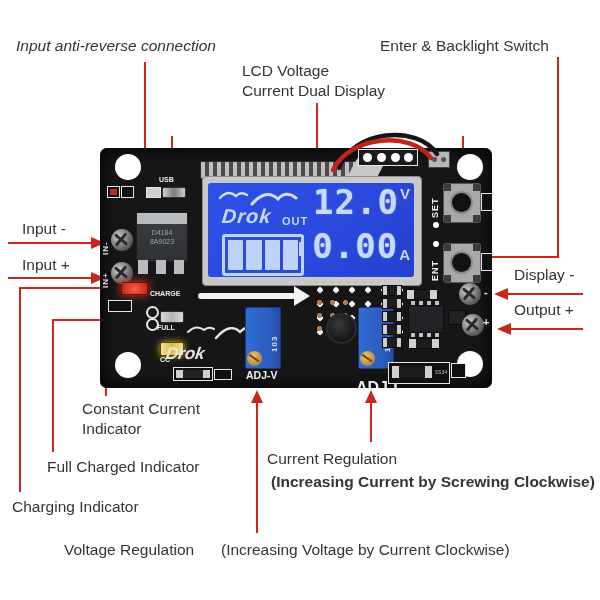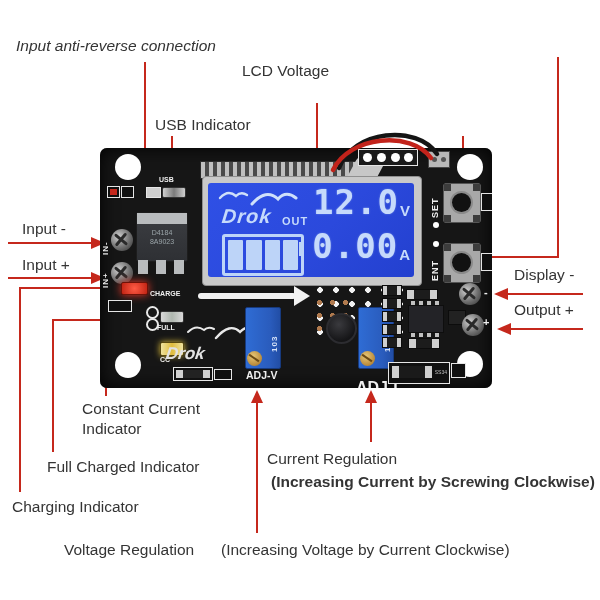--- a/index.html
+++ b/index.html
@@ -27,21 +27,21 @@
             border:1px solid #8f8f8f;border-radius:4px;}
   .lcd-screen{position:absolute;left:5px;top:6px;width:206px;height:94px;border-radius:3px;
             background:linear-gradient(135deg,#2f50e6 0%,#2b49dc 55%,#2340cf 100%);overflow:hidden;}
   .lcd-screen *{color:#c6dafb;}
   .brand{position:absolute;left:14px;top:22px;font-size:20px;font-weight:bold;font-style:italic;
          letter-spacing:1px;transform:skewX(-6deg);}
   .outlbl{position:absolute;left:74px;top:32px;font-size:11px;font-weight:bold;letter-spacing:1px;}
   .dig{font-family:"DejaVu Sans Mono",monospace;font-weight:bold;font-size:34px;line-height:34px;
        letter-spacing:1px;text-shadow:0 0 2px rgba(190,214,250,.45);}
   .unit{font-size:15px;font-weight:bold;margin-left:1px;}
-  .vrow{position:absolute;right:4px;top:2px;display:flex;align-items:flex-end;}
+  .vrow{position:absolute;right:4px;top:2px;display:flex;}
   .arow{position:absolute;right:4px;top:46px;display:flex;align-items:flex-end;}
   .batt{position:absolute;left:14px;top:51px;width:70px;height:30px;border:3px solid #bdd4f8;
         border-radius:3px;display:flex;gap:3px;padding:3px;}
   .bar{flex:1;background:#bdd4f8;border-radius:1px;}
   .batt-tip{position:absolute;left:91px;top:59px;width:4px;height:14px;background:#bdd4f8;border-radius:0 2px 2px 0;}
   .birds{position:absolute;left:8px;top:3px;}
   
   .mosfet{position:absolute;left:36px;top:64px;width:50px;height:48px;background:linear-gradient(#3c3e42,#2e3034);
           border:1px solid #1d1d1d;border-radius:2px;}
   .mosfet .tab{position:absolute;left:0;top:0;width:100%;height:11px;background:#b9bcbe;}
@@ -85,24 +85,25 @@
       border-top:10px solid transparent;border-bottom:10px solid transparent;border-left:16px solid #f2f2f2;}
   .wdot{position:absolute;border-radius:50%;background:#fff;}
   svg{display:block;}
 </style>
 </head>
 <body>
 
 <div id="stage">
 
   <div class="lbl" style="left:16px;top:36px;font-style:italic;">Input anti-reverse connection</div>
+  <div class="lbl" style="left:380px;top:36px;">Enter &amp; Backlight Switch</div>
   <div class="lbl" style="left:242px;top:61px;">
     <span style="display:block;">LCD Voltage</span>
+    <span style="display:block;">Current Dual Display</span>
   </div>
-  <div class="lbl" style="left:155px;top:115px;">USB Indicator</div>
   <div class="lbl" style="left:22px;top:219px;">Input -</div>
   <div class="lbl" style="left:22px;top:255px;">Input +</div>
   <div class="lbl" style="left:514px;top:265px;">Display -</div>
   <div class="lbl" style="left:514px;top:300px;">Output +</div>
   <div class="lbl" style="left:82px;top:399px;">
     <span style="display:block;">Constant Current</span>
     <span style="display:block;">Indicator</span>
   </div>
   <div class="lbl" style="left:47px;top:457px;">Full Charged Indicator</div>
   <div class="lbl" style="left:12px;top:497px;">Charging Indicator</div>

